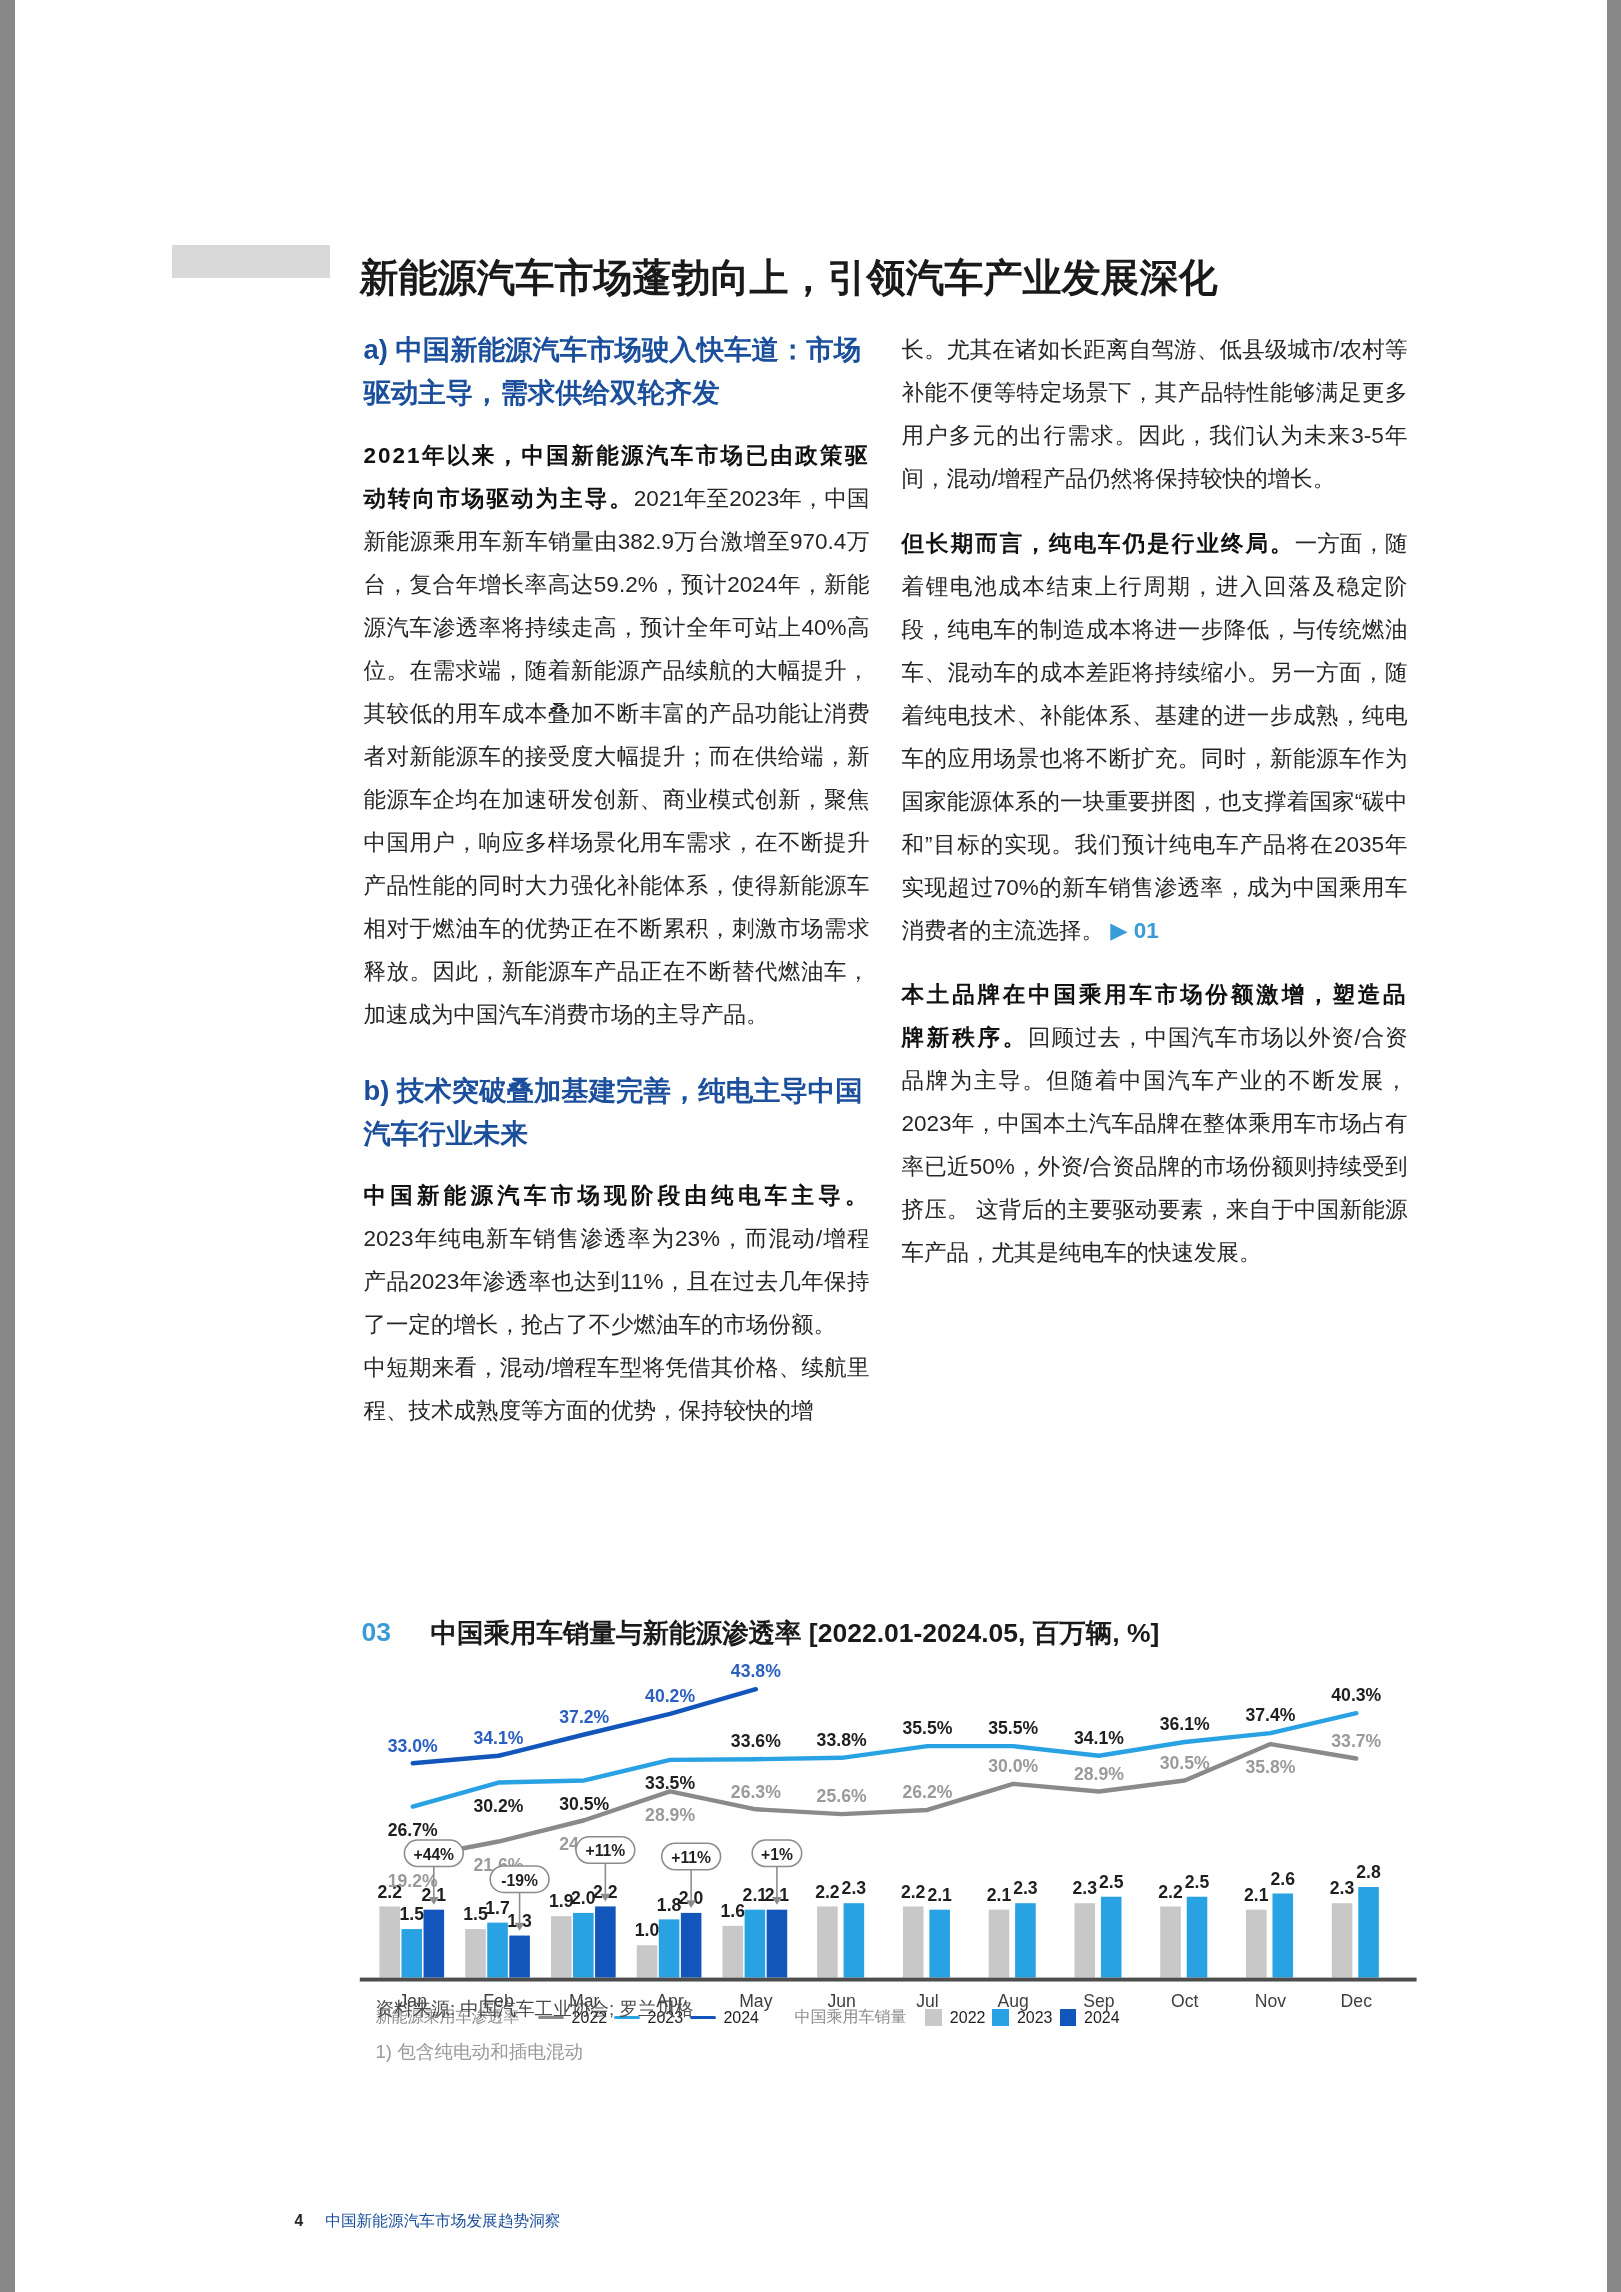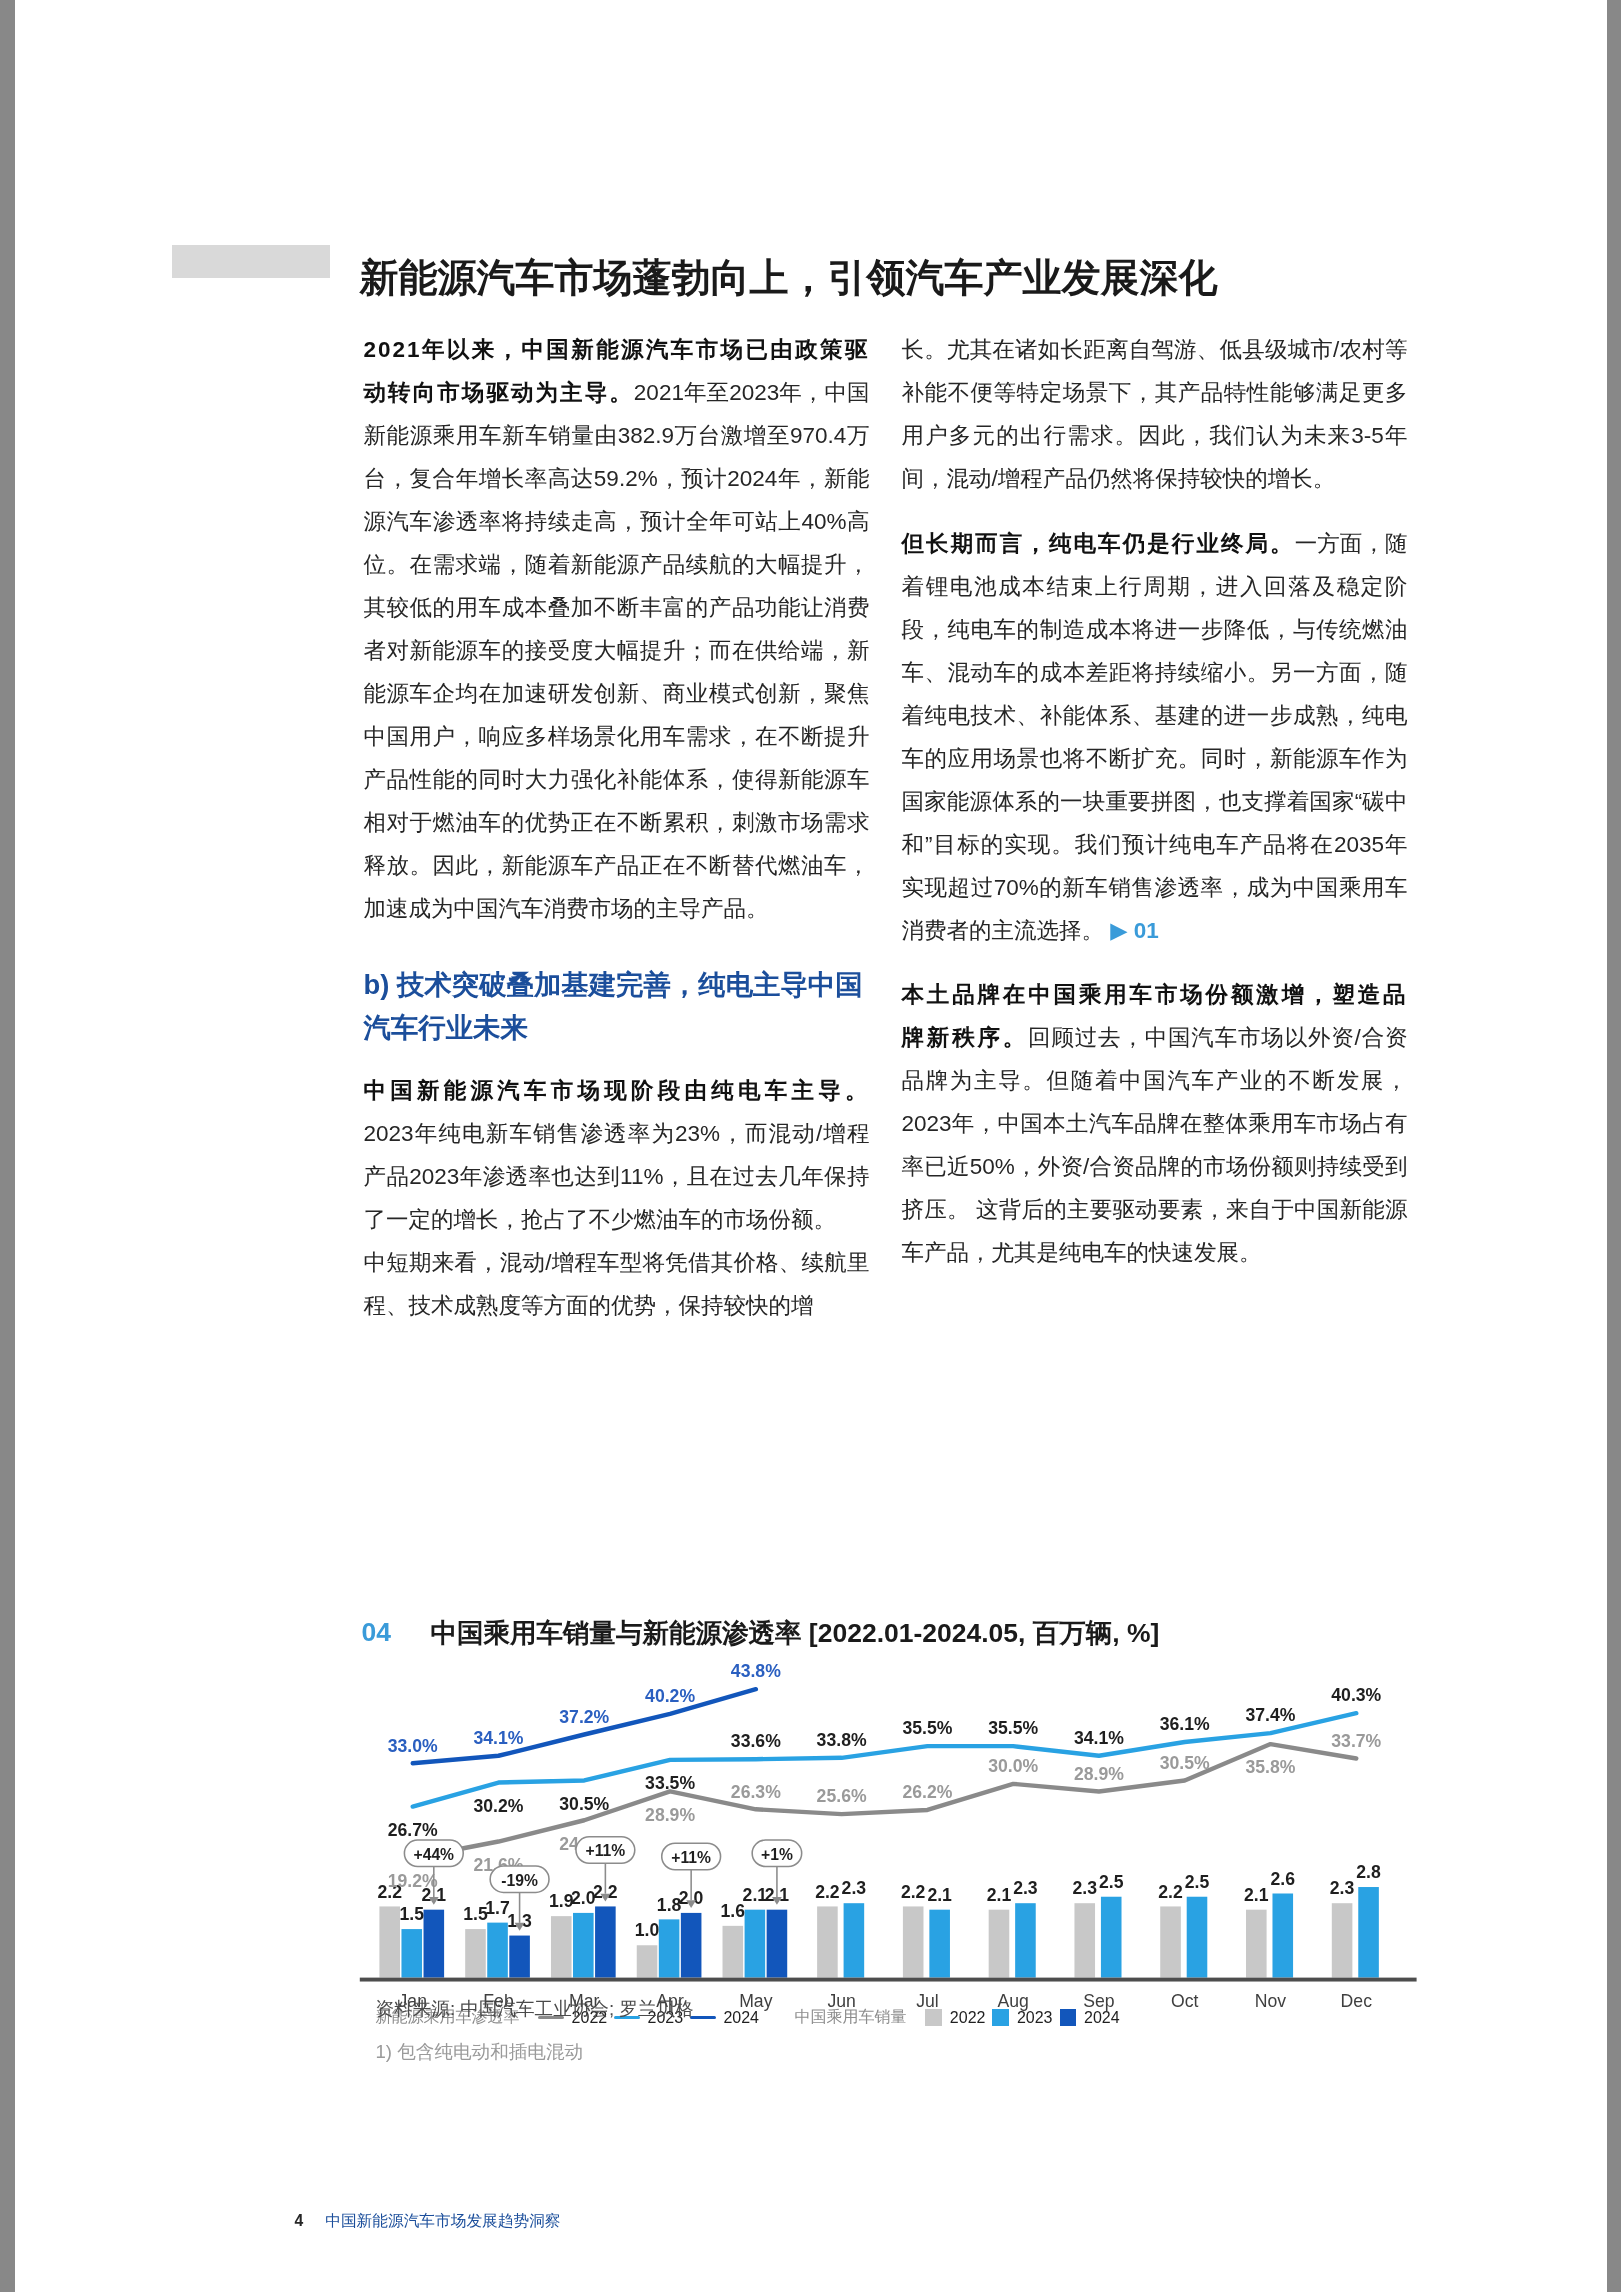--- a/index.html
+++ b/index.html
@@ -46,33 +46,34 @@
 </style>
 </head>
 <body>
 
 <div class="page">
 
   <div class="header-bar"></div>
   <h1 class="page-title">新能源汽车市场蓬勃向上，引领汽车产业发展深化</h1>
 
   <div class="col col-left">
+    <h2 class="first">a) 中国新能源汽车市场驶入快车道：市场驱动主导，需求供给双轮齐发</h2>
     <p><span class="lead">2021年以来，中国新能源汽车市场已由政策驱动转向市场驱动为主导。</span><span>2021年至2023年，中国新能源乘用车新车销量由382.9万台激增至970.4万台，复合年增长率高达59.2%，预计2024年，新能源汽车渗透率将持续走高，预计全年可站上40%高位。在需求端，随着新能源产品续航的大幅提升，其较低的用车成本叠加不断丰富的产品功能让消费者对新能源车的接受度大幅提升；而在供给端，新能源车企均在加速研发创新、商业模式创新，聚焦中国用户，响应多样场景化用车需求，在不断提升产品性能的同时大力强化补能体系，使得新能源车相对于燃油车的优势正在不断累积，刺激市场需求释放。因此，新能源车产品正在不断替代燃油车，加速成为中国汽车消费市场的主导产品。</span></p>
     <h2>b) 技术突破叠加基建完善，纯电主导中国汽车行业未来</h2>
     <p class="no-gap"><span class="lead">中国新能源汽车市场现阶段由纯电车主导。</span><span>2023年纯电新车销售渗透率为23%，而混动/增程产品2023年渗透率也达到11%，且在过去几年保持了一定的增长，抢占了不少燃油车的市场份额。</span></p>
     <p>中短期来看，混动/增程车型将凭借其价格、续航里程、技术成熟度等方面的优势，保持较快的增</p>
   </div>
 
   <div class="col col-right">
     <p>长。尤其在诸如长距离自驾游、低县级城市/农村等补能不便等特定场景下，其产品特性能够满足更多用户多元的出行需求。因此，我们认为未来3-5年间，混动/增程产品仍然将保持较快的增长。</p>
     <p><span class="lead">但长期而言，纯电车仍是行业终局。</span><span>一方面，随着锂电池成本结束上行周期，进入回落及稳定阶段，纯电车的制造成本将进一步降低，与传统燃油车、混动车的成本差距将持续缩小。另一方面，随着纯电技术、补能体系、基建的进一步成熟，纯电车的应用场景也将不断扩充。同时，新能源车作为国家能源体系的一块重要拼图，也支撑着国家“碳中和”目标的实现。我们预计纯电车产品将在2035年实现超过70%的新车销售渗透率，成为中国乘用车消费者的主流选择。</span> <span class="figref">▶ 01</span></p>
     <p><span class="lead">本土品牌在中国乘用车市场份额激增，塑造品牌新秩序。</span><span>回顾过去，中国汽车市场以外资/合资品牌为主导。但随着中国汽车产业的不断发展，2023年，中国本土汽车品牌在整体乘用车市场占有率已近50%，外资/合资品牌的市场份额则持续受到挤压。 这背后的主要驱动要素，来自于中国新能源车产品，尤其是纯电车的快速发展。</span></p>
   </div>
 
-  <span class="fig-num">04</span>
+  <span class="fig-num">03</span>
   <span class="fig-title">中国乘用车销量与新能源渗透率 [2022.01-2024.05, 百万辆, %]</span>
 
   <svg id="chart-svg" xmlns="http://www.w3.org/2000/svg" viewBox="0 0 1220 362" width="1196" height="355">
       <rect x="132" y="255.39999999999998" width="21" height="72.60000000000001" fill="#c8c8c8"></rect>
       <text x="142.5" y="246.39999999999998" text-anchor="middle" font-size="18" font-weight="bold" fill="#1f1f1f">2.2</text>
       <rect x="219.5" y="278.5" width="21" height="49.5" fill="#c8c8c8"></rect>
       <text x="230" y="269.5" text-anchor="middle" font-size="18" font-weight="bold" fill="#1f1f1f">1.5</text>
       <rect x="307" y="265.3" width="21" height="62.699999999999996" fill="#c8c8c8"></rect>
       <text x="317.5" y="256.3" text-anchor="middle" font-size="18" font-weight="bold" fill="#1f1f1f">1.9</text>
       <rect x="394.5" y="295" width="21" height="33" fill="#c8c8c8"></rect>

